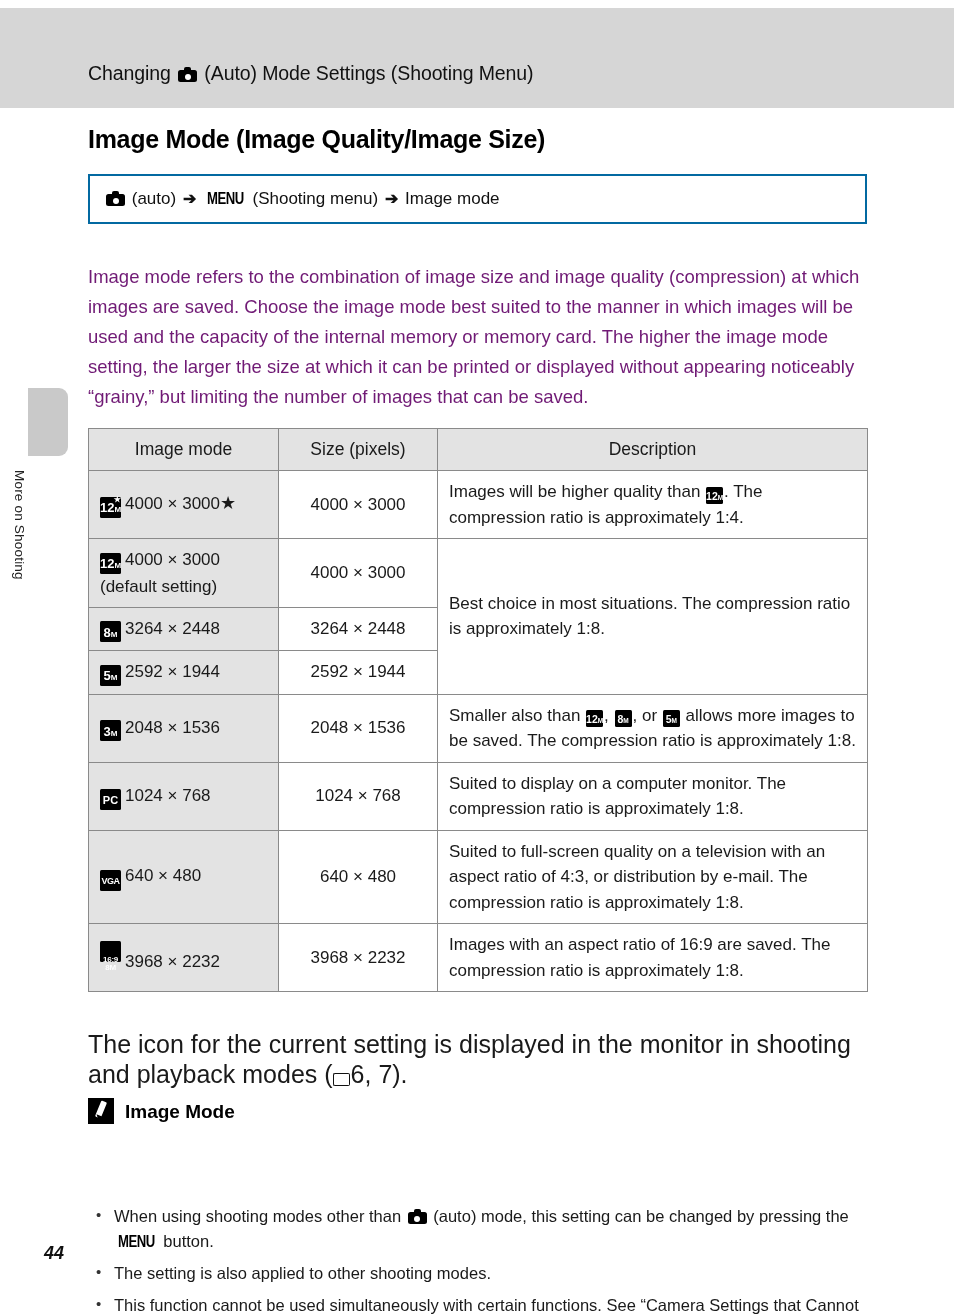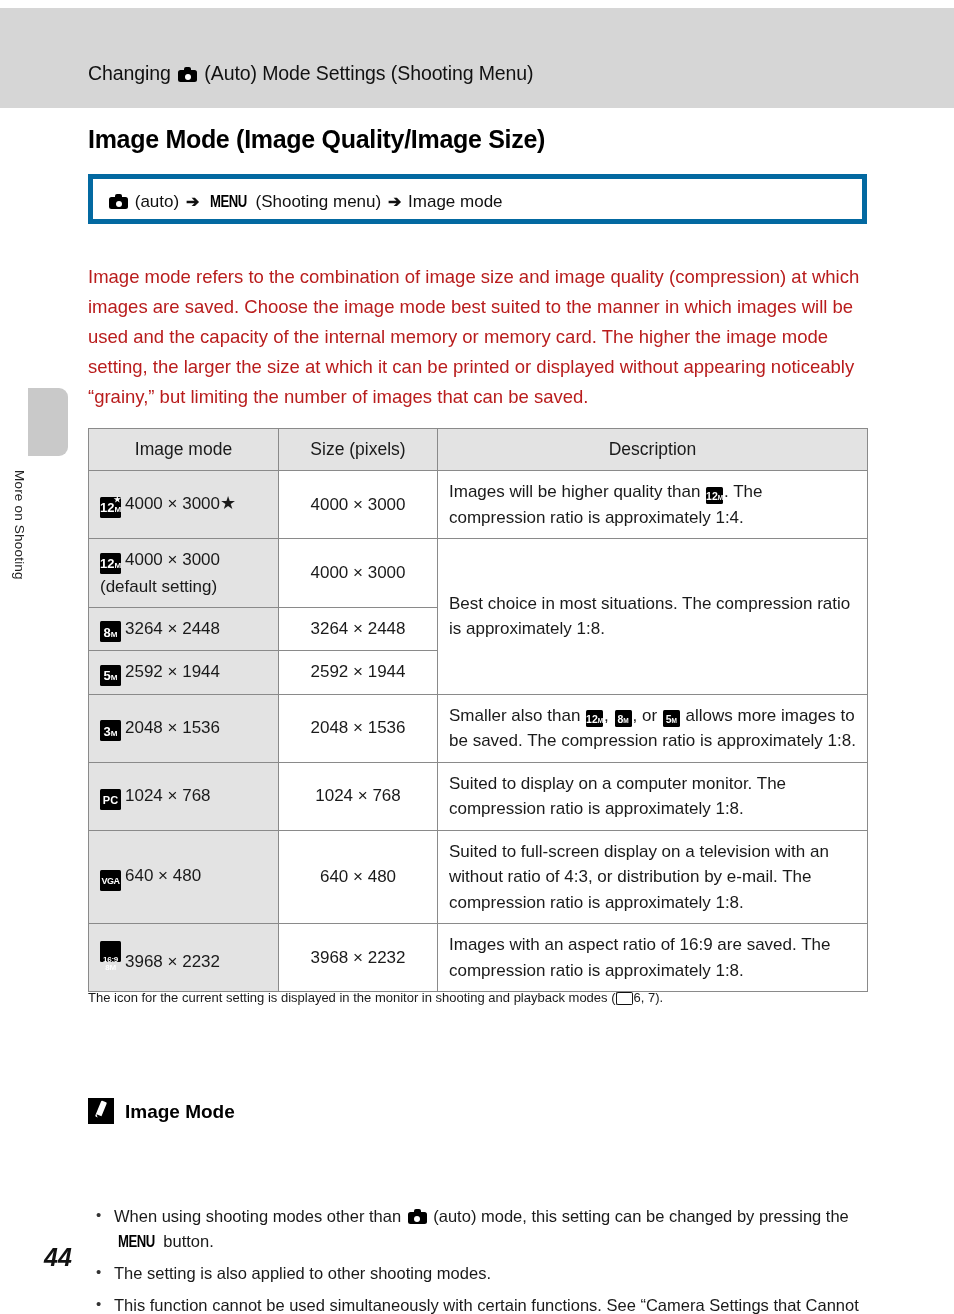--- a/index.html
+++ b/index.html
@@ -57,38 +57,38 @@
     font-weight: bold;
     letter-spacing: -0.3px;
     color: #000;
     white-space: nowrap;
   }
 
   .nav-box {
     position: absolute;
     left: 88px; top: 174px;
     width: 779px; height: 50px;
-    border: 5px solid #0369a1;
+    border: 2px solid #0369a1;
     background: #fff;
   }
   .nav-inner {
     position: absolute;
     left: 14px; top: 13px;
     font-size: 17px;
     white-space: nowrap;
     color: #111;
   }
 
   .intro {
     position: absolute;
     left: 88px; top: 243px;
     width: 786px;
     font-size: 18.5px;
     line-height: 30.2px;
-    color: #b91c1c;
+    color: #701a75;
   }
 
   
   .cam-icon {
     display: inline-block;
     position: relative;
     width: 19px; height: 15px;
     vertical-align: -2px;
     margin: 0 2px;
   }
@@ -224,23 +224,23 @@
     white-space: nowrap;
   }
   table.modes td.c-desc {
     background: #ffffff;
     line-height: 25.5px;
     font-size: 17px;
   }
 
   .after-table {
     position: absolute;
-    left: 88px; top: 970px;
+    left: 88px; top: 1004px;
     width: 790px;
-    font-size: 13px;
+    font-size: 25px;
     line-height: 30px;
   }
 
   
   .note-head {
     position: absolute;
     left: 88px; top: 1098px;
     font-size: 19px;
     font-weight: bold;
     color: #000;
@@ -292,21 +292,21 @@
     content: "\2022";
     position: absolute;
     left: 4px; top: -1px;
     font-size: 15px;
     color: #333;
   }
 
   .page-number {
     position: absolute;
     left: 44px; top: 1243px;
-    font-size: 25px;
+    font-size: 18px;
     font-weight: bold;
     font-style: italic;
     color: #111;
   }
 </style>
 </head>
 <body>
 
 <div class="header-band"></div>
 <div class="header-text">
@@ -393,21 +393,21 @@
       </td>
       <td class="c-size">1024 × 768</td>
       <td class="c-desc">Suited to display on a computer monitor. The compression ratio is approximately 1:8.</td>
     </tr>
 
     <tr>
       <td class="c-mode">
         <span class="mode-badge big" style="font-size:9px;padding-top:6.5px;letter-spacing:-0.5px;">VGA</span><span>640 × 480</span>
       </td>
       <td class="c-size">640 × 480</td>
-      <td class="c-desc">Suited to full-screen display on a television with an without ratio of 4:3, or distribution by e-mail. The compression ratio is approximately 1:8.</td>
+      <td class="c-desc">Suited to full-screen quality on a television with an aspect ratio of 4:3, or distribution by e-mail. The compression ratio is approximately 1:8.</td>
     </tr>
 
     <tr>
       <td class="c-mode">
         <span class="mode-badge big two-line"><span class="l1">16:9</span><span class="l2">8M</span></span><span>3968 × 2232</span>
       </td>
       <td class="c-size">3968 × 2232</td>
       <td class="c-desc">Images with an aspect ratio of 16:9 are saved. The compression ratio is approximately 1:8.</td>
     </tr>
   </tbody>

